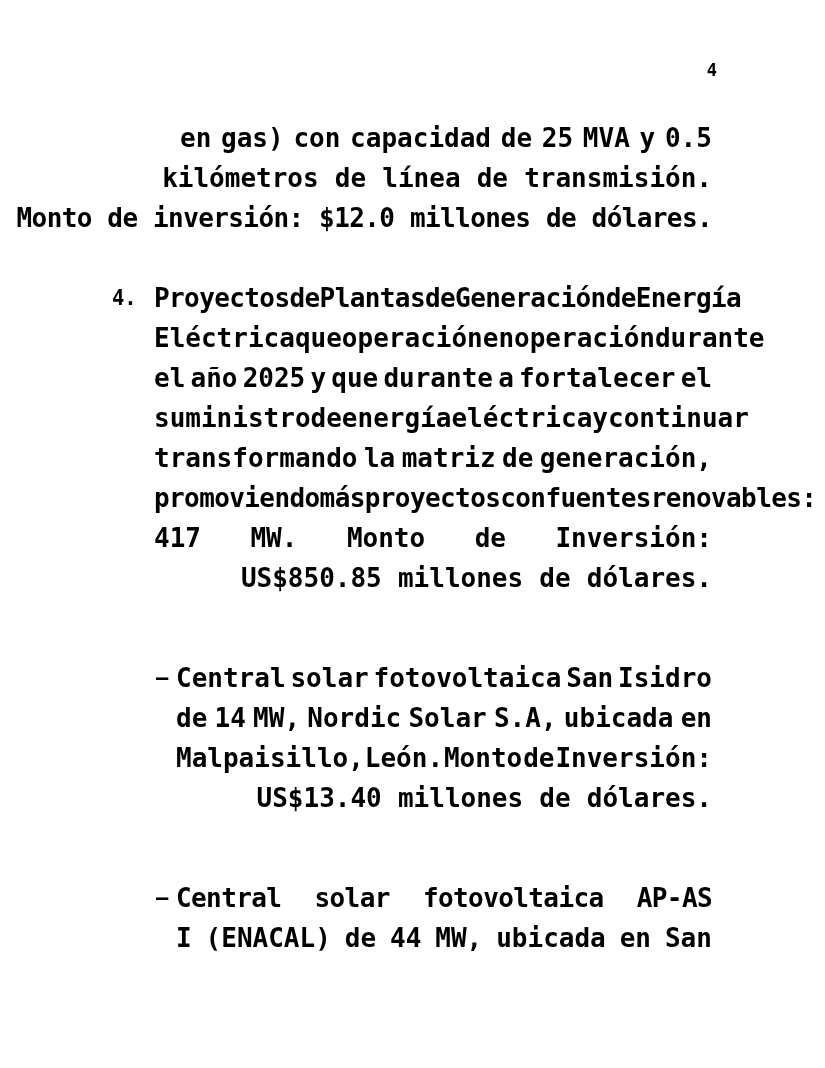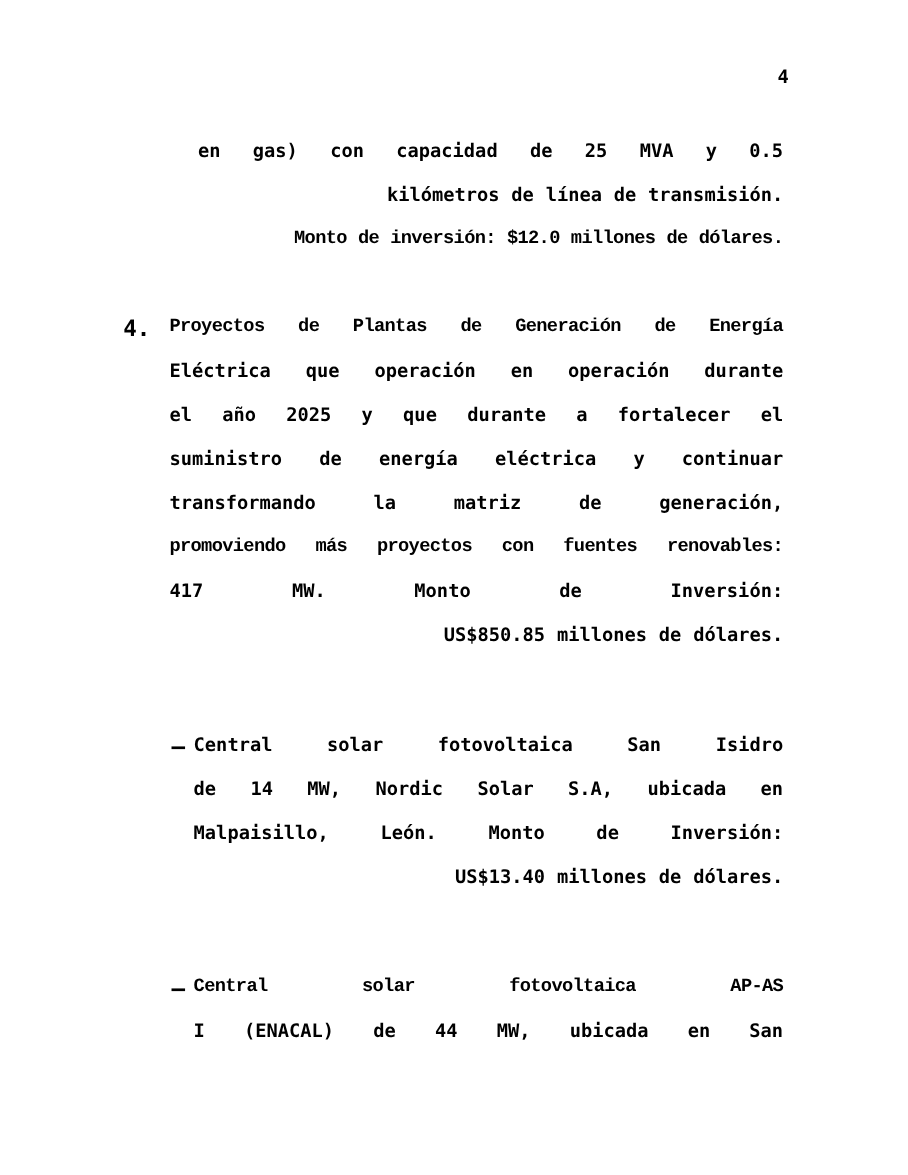--- a/index.html
+++ b/index.html
@@ -30,21 +30,21 @@
     letter-spacing: 0;
   }
   .content {
     position: absolute;
     top: 118px;
     left: 112px;
     width: 600px;
   }
   
   .para {
-    font-size: 17px;
+    font-size: 26px;
     line-height: 40px;
     font-weight: bold;
     text-align: justify;
     text-justify: inter-word;
     margin: 0;
     word-spacing: 0.5px;
   }
   .block-indent {
     margin-left: 68px;
     width: 532px;
@@ -92,21 +92,20 @@
     white-space: pre;
   }
   .jline.left {
     justify-content: flex-end;
   }
   .jline span {
     white-space: pre;
   }
   .tight {
     letter-spacing: -0.6px;
-    font-family: Liberation Mono, monospace;
   }
 </style>
 </head>
 <body>
 
 <div class="page">
 
   <div class="page-number">4</div>
 
   <div class="content">

